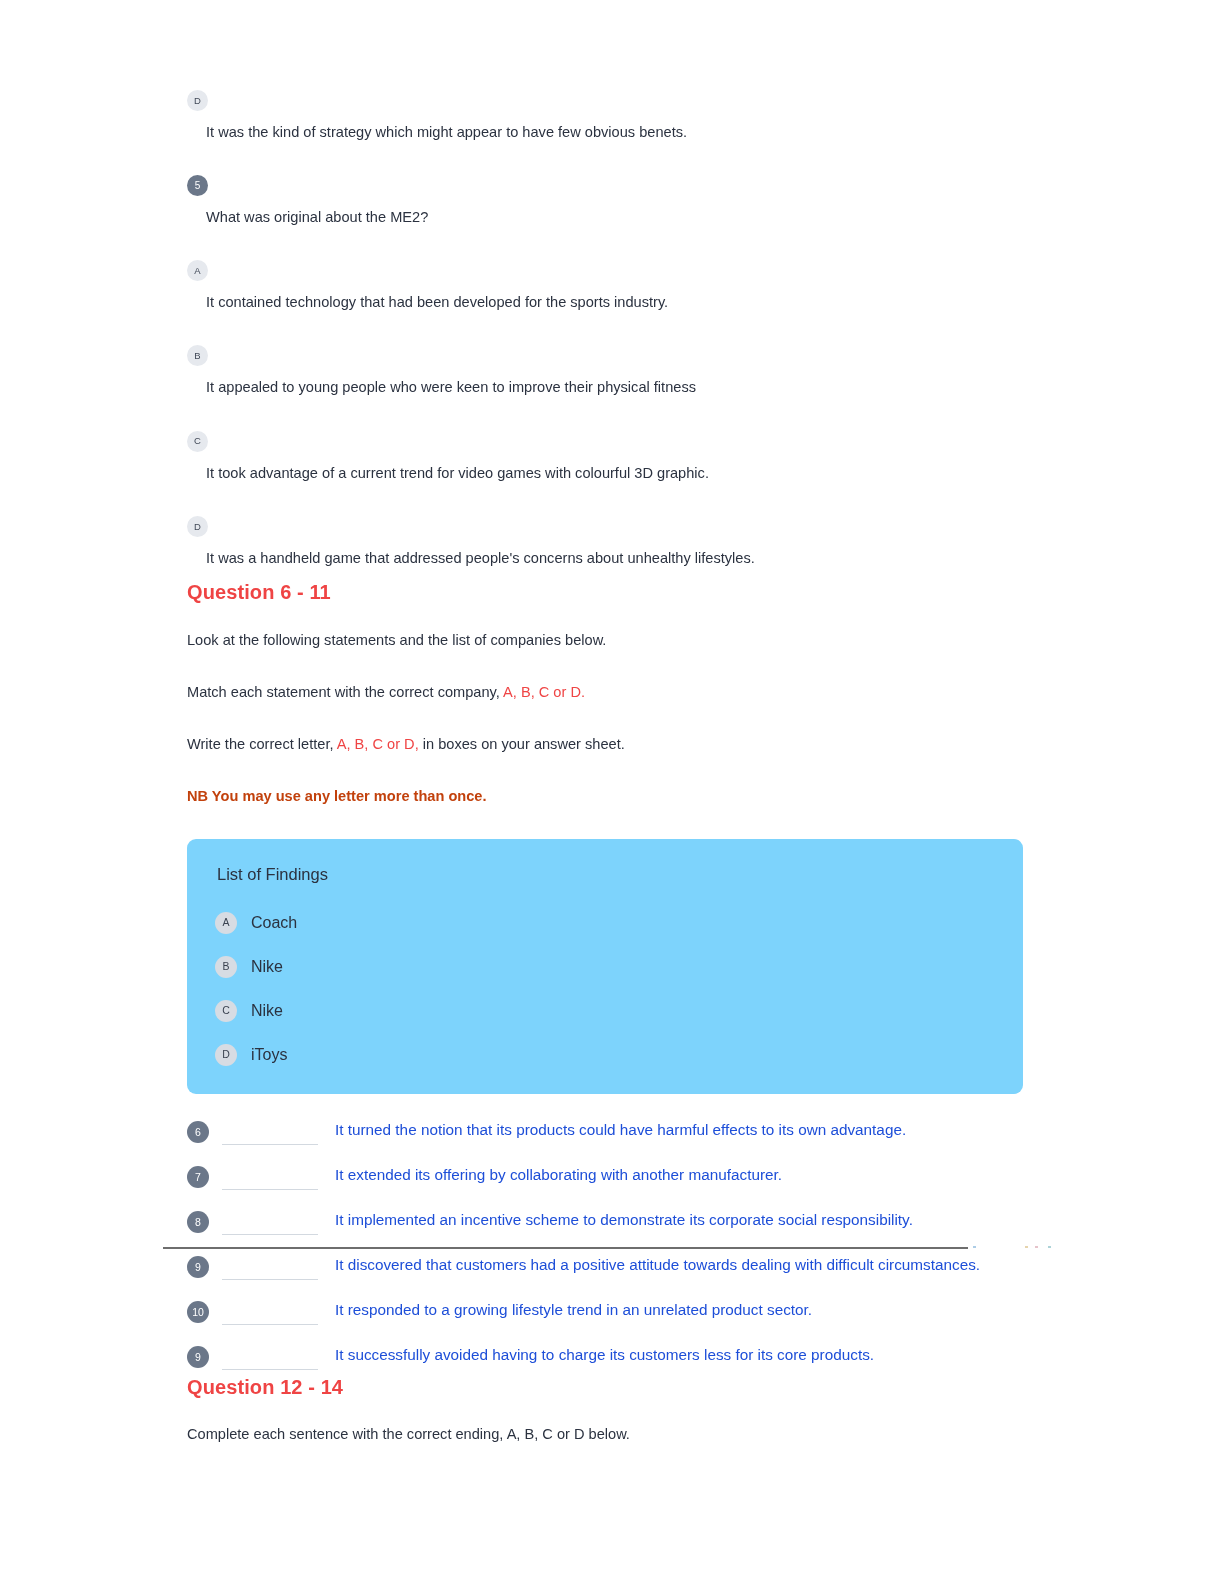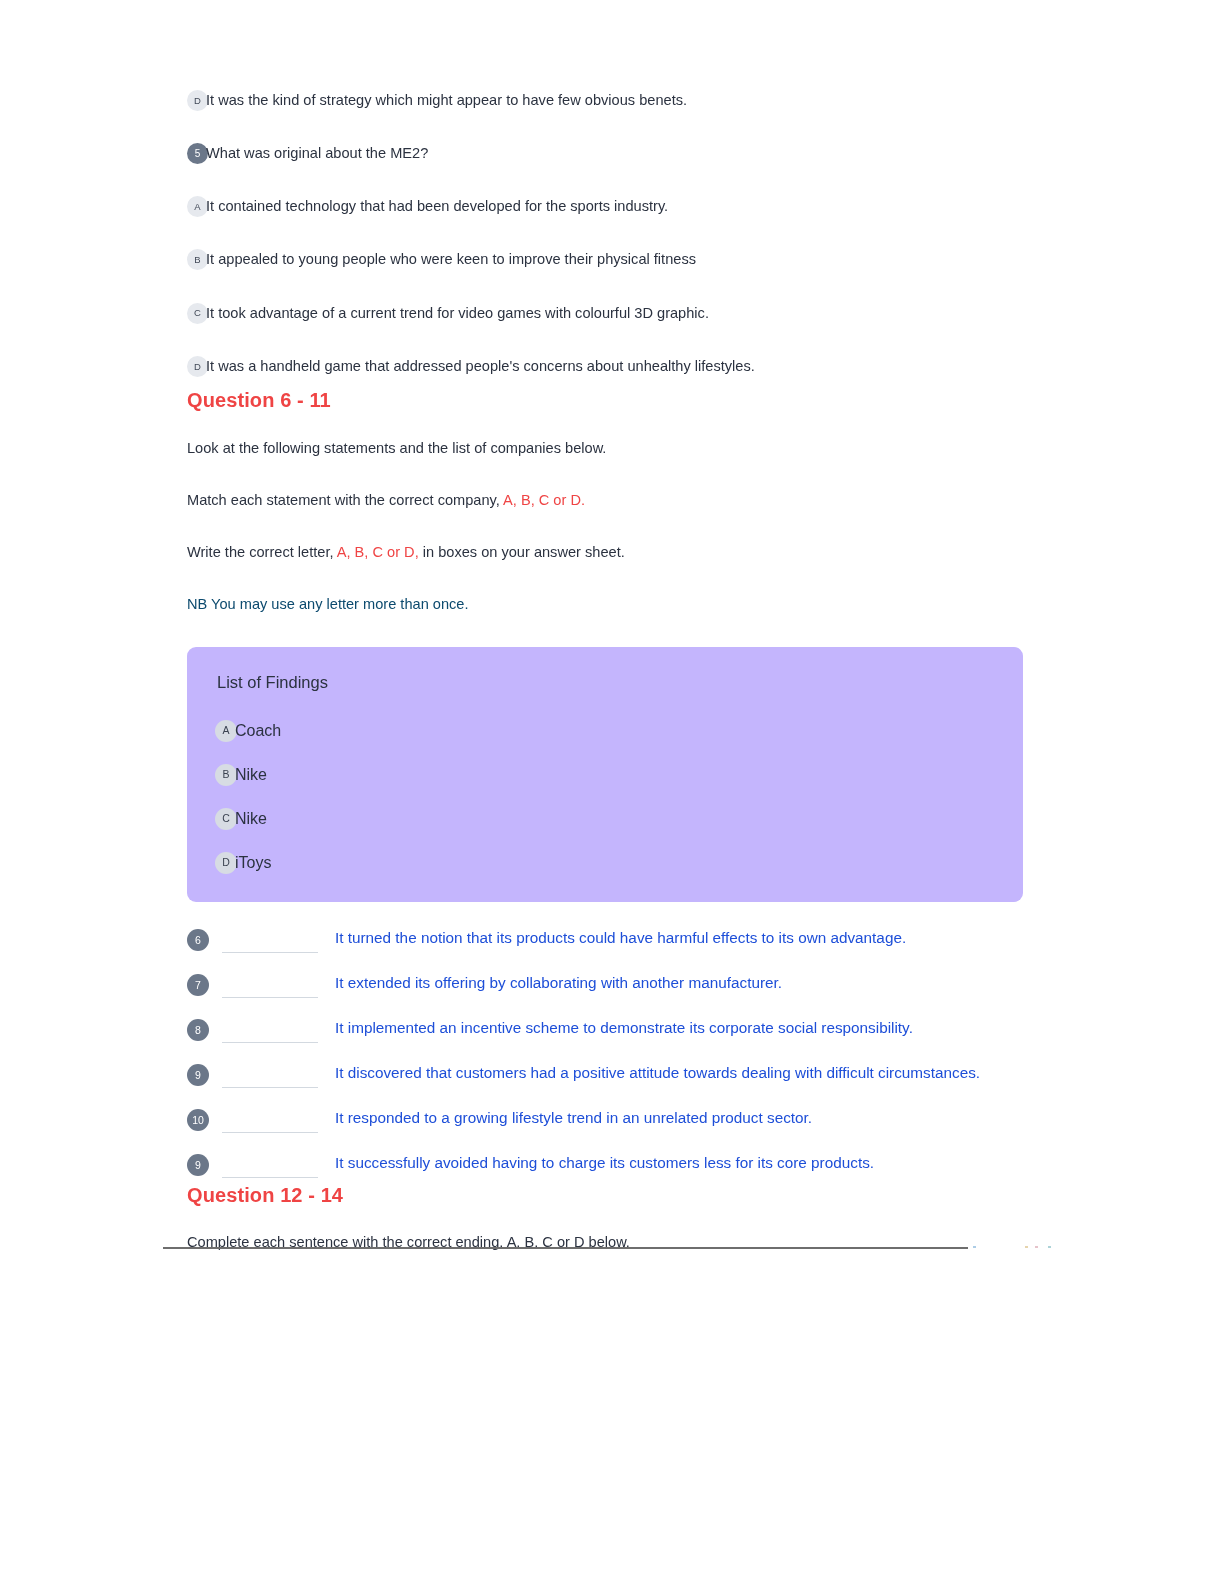--- a/index.html
+++ b/index.html
@@ -61,42 +61,43 @@
     background: #e6e9ee;
     color: #424a58;
   }
   .badge.qnum {
     background: #6b7789;
     color: #ffffff;
     font-size: 10px;
   }
   .opt-text {
     padding-left: 2px;
+    margin-top: 32px;
   }
 
   
   .q-heading {
     font-size: 20px;
     font-weight: bold;
     color: #ef4444;
     margin: 0 0 26px 0;
     letter-spacing: .1px;
   }
   .para {
     font-size: 14.6px;
     color: #2b3240;
     margin: 0 0 31px 0;
     line-height: 1.45;
   }
   .para b { font-weight: normal; color: #ef4444; }
-  .para.nb { font-weight: normal; color: #0c4a6e; }
+  .para.nb { font-weight: bold; color: #c2410c; }
 
   
   .findings-box {
-    background: #c4b5fd;
+    background: #7dd3fc;
     border-radius: 9px;
     padding: 26px 28px 26px 28px;
     margin: 0 0 26px 0;
     box-sizing: border-box;
     width: 836px;
   }
   .findings-title {
     font-size: 16.5px;
     color: #2b3240;
     margin: 0 0 28px 2px;
@@ -110,21 +111,21 @@
     color: #2b3240;
   }
   .finding-row:last-child { margin-bottom: 2px; }
   .finding-row .badge {
     width: 22px; height: 22px;
     background: #d7dce3;
     color: #3a4250;
     font-size: 10.5px;
     margin-right: -5px;
   }
-  .finding-label { padding-left: 3px; }
+  .finding-label { padding-left: 3px; margin-left: 16px; }
 
   
   .match-list { margin: 0 0 0 0; }
   .match-row {
     display: flex;
     align-items: flex-start;
     margin: 0 0 20px 0;
   }
   .match-num {
     flex: 0 0 auto;

